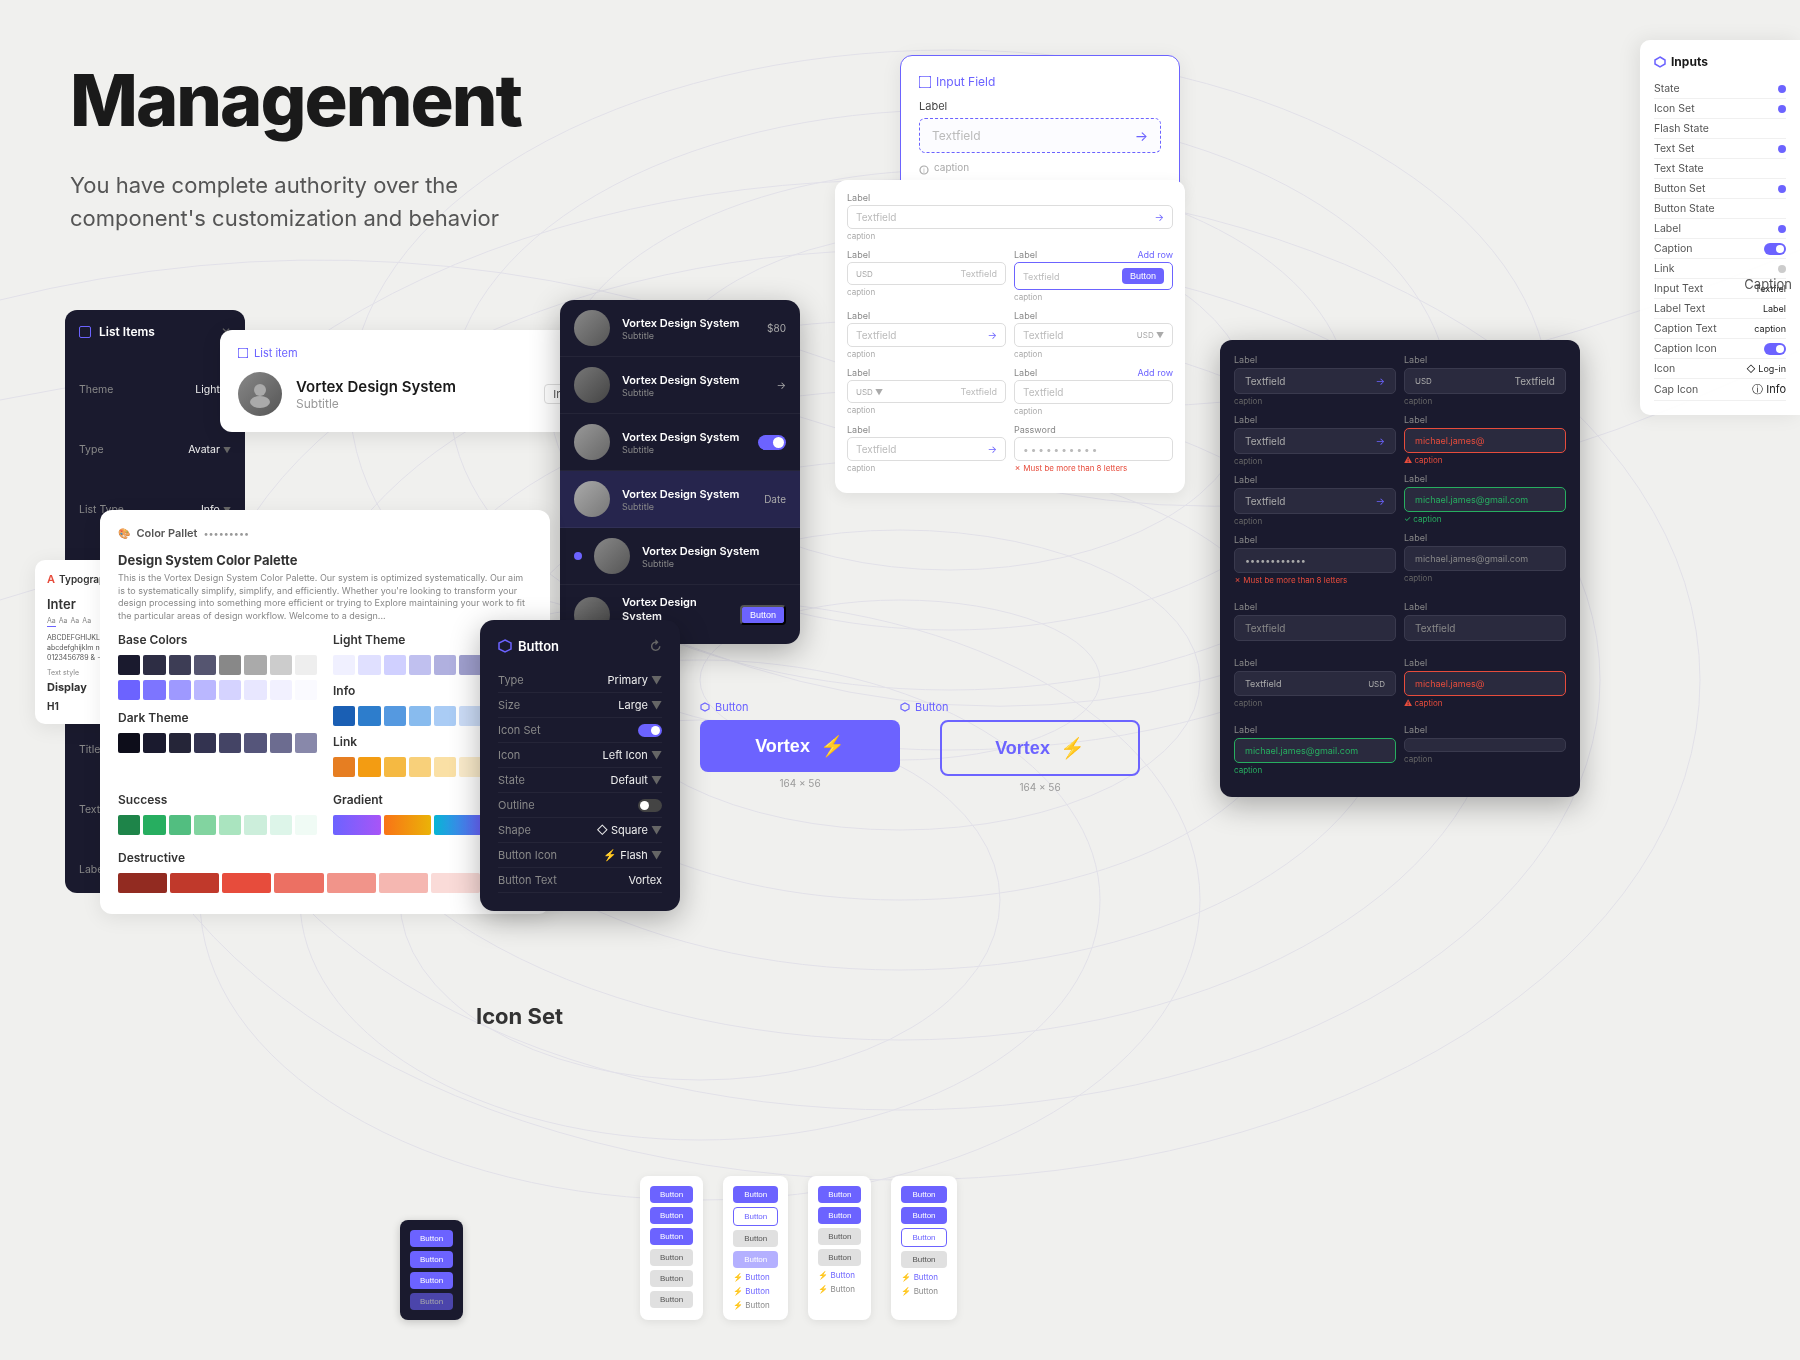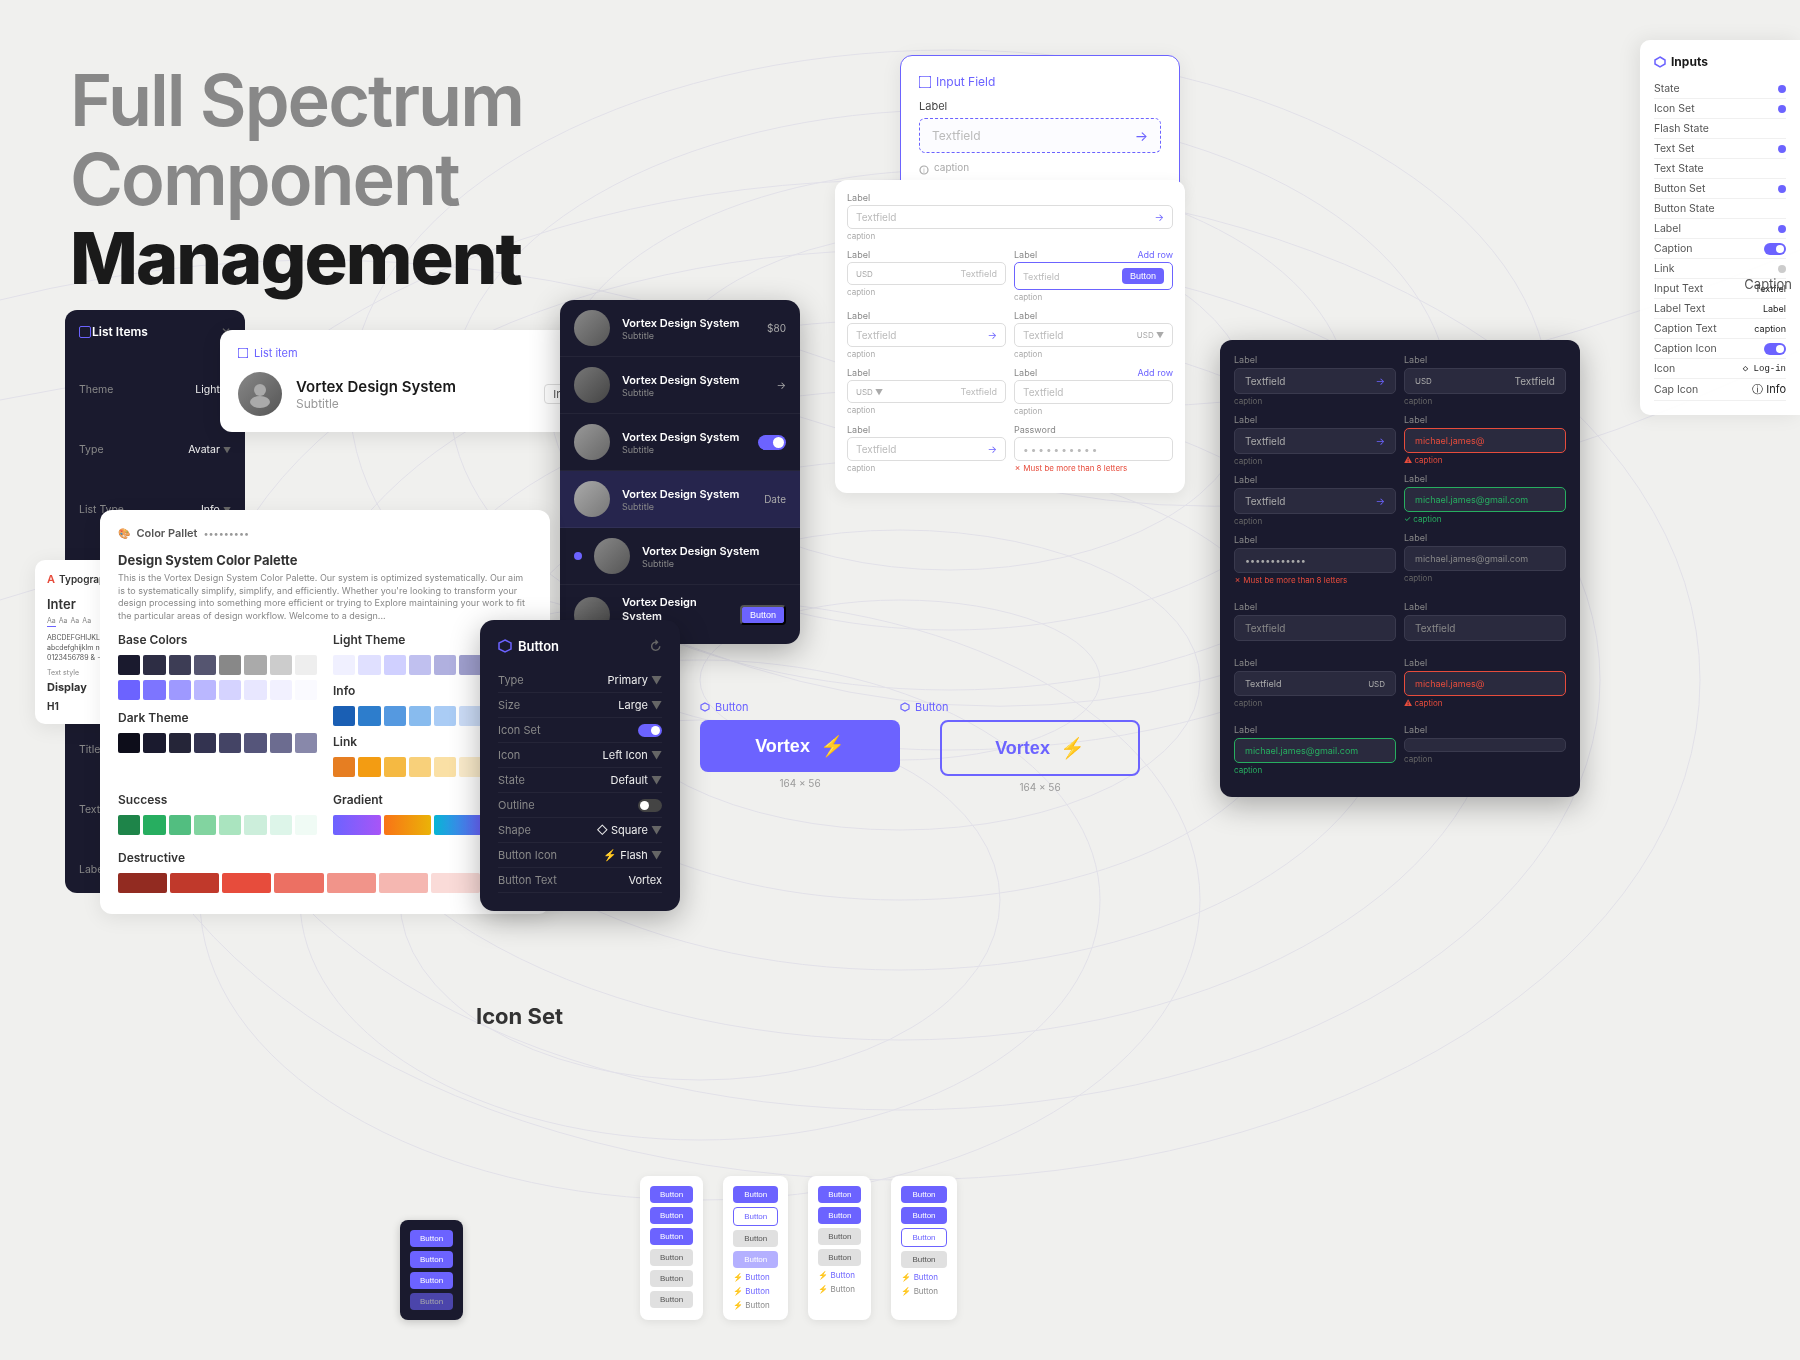--- a/index.html
+++ b/index.html
@@ -69,21 +69,21 @@
       justify-content: space-between;
       align-items: center;
       margin-bottom: 12px;
     }
 
     .panel-title {
       font-size: 12px;
       font-weight: 600;
       display: flex;
       align-items: center;
-      gap: 1px;
+      gap: 8px;
     }
 
     .panel-icon {
       width: 12px;
       height: 12px;
       border: 1.5px solid #6c63ff;
       border-radius: 2px;
       display: inline-block;
     }
 
@@ -702,21 +702,20 @@
     <ellipse cx="700" cy="900" rx="300" ry="180"></ellipse>
     <path d="M 0 300 Q 400 200 800 350 T 1800 250"></path>
     <path d="M 0 400 Q 500 300 900 450 T 1800 350"></path>
     <path d="M 0 600 Q 300 500 700 650 T 1500 550"></path>
   </g>
 </svg>
 
 <div class="content-wrapper">
 
   <div class="header-section">
-    <div class="header-title-light">Full Spectrum Component</div>
     <div class="header-title-bold">Management</div>
     <div class="header-subtitle">You have complete authority over the component's customization and behavior</div>
   </div>
 
   <div class="list-items-panel">
     <div class="panel-header-row">
       <div class="panel-title">
         <span class="panel-icon"></span>
         <span>List Items</span>
       </div>
@@ -1034,21 +1033,21 @@
       <span class="sidebar-item-value" style="font-size:9px;">caption</span>
     </div>
     <div class="sidebar-item">
       <span>Caption Icon</span>
       <span class="sidebar-item-value">
           <span class="toggle-sm"></span>
         </span>
     </div>
     <div class="sidebar-item">
       <span>Icon</span>
-      <span class="sidebar-item-value" style="font-size:9px;font-family:Liberation Mono, monospace;">◇ Log-in</span>
+      <span class="sidebar-item-value" style="font-size:9px;">◇ Log-in</span>
     </div>
     <div class="sidebar-item">
       <span>Cap Icon</span>
       <span class="sidebar-item-value" style="font-size:11px;">ⓘ Info</span>
     </div>
   </div>
 
   <div class="caption-text">Caption</div>
 
   <div class="dark-input-panel">

